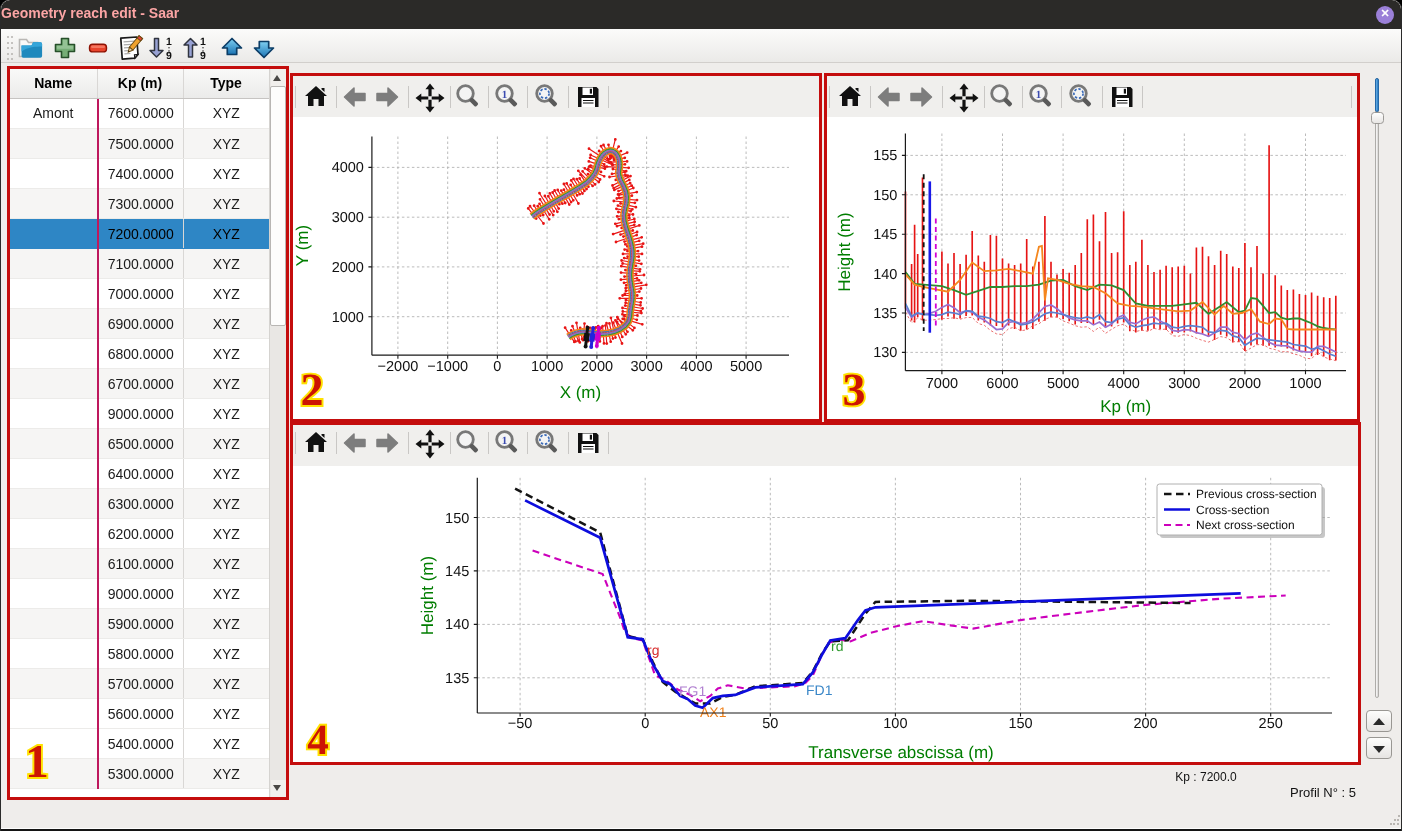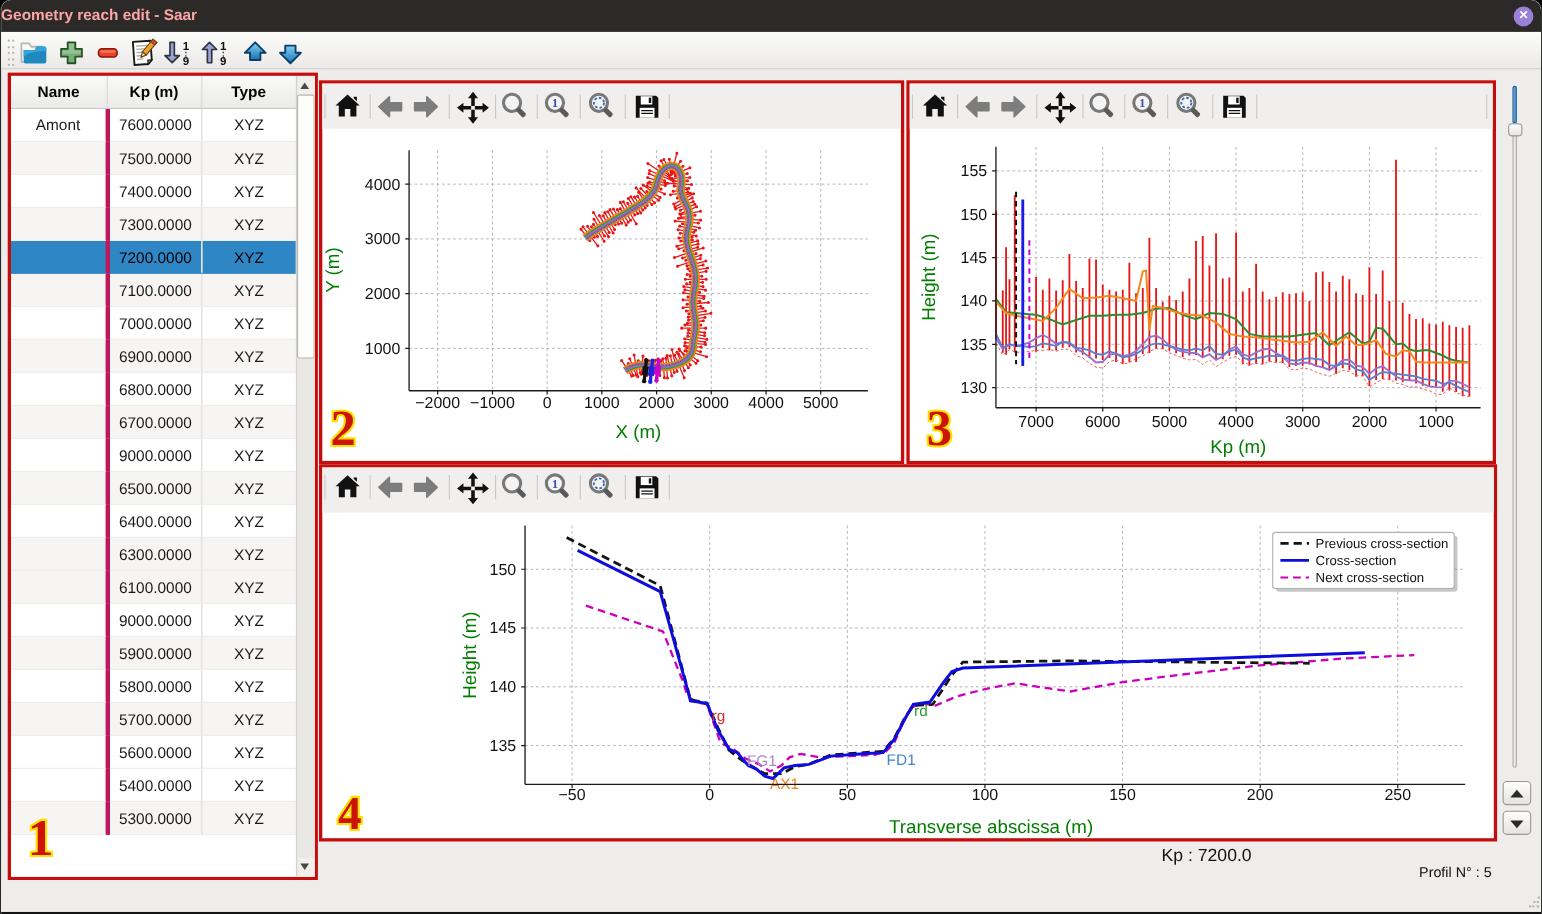--- a/index.html
+++ b/index.html
@@ -9,21 +9,21 @@
 #title span{position:absolute;left:0;right:0;top:5px;text-align:left;color:#fca5a5;font-size:14px;font-weight:bold}
 #closeb{position:absolute;right:7px;top:5.5px;width:18px;height:18px;border-radius:50%;background:#9b80d8}
 #closeb:after{content:"\2715";position:absolute;left:0;right:0;top:1.5px;text-align:center;color:#fff;font-size:11px;font-weight:bold}
 #tbar{position:absolute;left:0;top:29px;width:100%;height:34px;background:linear-gradient(#fbfbfa,#ebeae8);border-bottom:1px solid #d2cfcc}
 .panel{position:absolute;border:3px solid #c40d0d;background:#fff}
 .mtb{position:absolute;background:#f0efed}
 table.t{border-collapse:collapse;width:100%;table-layout:fixed}
 .t td{height:30px;font-size:14px;text-align:center;color:#1a1a1a;border-bottom:1px solid #ecebe9;overflow:hidden}
 .t tr.odd td{background:#fff}.t tr.even td{background:#f6f5f4}
 .t tr.sel td{background:#2e86c5;color:#000000;border-bottom-color:#2e86c5}
-.t td.c1{border-right:4px solid #be185d}.t td.c2{border-right:1px solid #d9d7d5}
+.t td.c1{border-right:2px solid #be185d}.t td.c2{border-right:1px solid #d9d7d5}
 </style></head><body>
 <div id="win">
 <div id="title">
       <span>Geometry reach edit - Saar</span>
       <div id="closeb"></div>
     </div>
 <div id="tbar"></div>
 <div style="position:absolute;left:5.5px;top:36.0px;width:2px;height:2px;background:#b5b2ae;border-radius:50%"></div>
     <div style="position:absolute;left:5.5px;top:41.5px;width:2px;height:2px;background:#b5b2ae;border-radius:50%"></div>
     <div style="position:absolute;left:5.5px;top:47.0px;width:2px;height:2px;background:#b5b2ae;border-radius:50%"></div>
@@ -161,20 +161,25 @@
               <td>XYZ</td>
             </tr>
             <tr class="odd">
               <td class="c1" style="width:87.5px"></td>
               <td class="c2" style="width:86px">6400.0000</td>
               <td>XYZ</td>
             </tr>
             <tr class="even">
               <td class="c1" style="width:87.5px"></td>
               <td class="c2" style="width:86px">6300.0000</td>
+              <td>XYZ</td>
+            </tr>
+            <tr class="odd">
+              <td class="c1" style="width:87.5px"></td>
+              <td class="c2" style="width:86px">6200.0000</td>
               <td>XYZ</td>
             </tr>
             <tr class="even">
               <td class="c1" style="width:87.5px"></td>
               <td class="c2" style="width:86px">6100.0000</td>
               <td>XYZ</td>
             </tr>
             <tr class="odd">
               <td class="c1" style="width:87.5px"></td>
               <td class="c2" style="width:86px">9000.0000</td>
@@ -493,21 +498,21 @@
     </svg>
     <div style="position:absolute;left:1373.5px;top:78px;width:4.5px;height:620px;border-radius:3px;background:linear-gradient(90deg,#fcfcfc,#d6d4d2);border:1px solid #aeaca9"></div>
     <div style="position:absolute;left:1373.5px;top:78px;width:4.5px;height:34px;border-radius:3px;background:linear-gradient(90deg,#6ab2e8,#2a7ac0);border:1px solid #2468a8"></div>
     <div style="position:absolute;left:1369.5px;top:112px;width:13px;height:11.5px;background:linear-gradient(#fefefe,#e8e6e4);border:1px solid #9b9996;border-radius:3.5px"></div>
     <div style="position:absolute;left:1364.5px;top:710px;width:26px;height:21.5px;background:linear-gradient(#fdfdfc,#e6e4e2);border:1px solid #999793;border-radius:4px">
       <div style="position:absolute;left:6px;border-left:6px solid transparent;border-right:6px solid transparent;border-bottom:7.5px solid #2a2a2a;top:7px;width:0;height:0"></div>
     </div>
     <div style="position:absolute;left:1364.5px;top:737px;width:26px;height:21.5px;background:linear-gradient(#fdfdfc,#e6e4e2);border:1px solid #999793;border-radius:4px">
       <div style="position:absolute;left:6px;border-left:6px solid transparent;border-right:6px solid transparent;border-top:7.5px solid #2a2a2a;top:8px;width:0;height:0"></div>
     </div>
-    <div style="position:absolute;left:1055px;top:769.5px;width:300px;text-align:left;font-size:16px;color:#111">Kp : 7200.0</div>
+    <div style="position:absolute;left:1055px;top:769.5px;width:300px;text-align:center;font-size:12px;color:#111">Kp : 7200.0</div>
     <div style="position:absolute;left:1055px;top:784.5px;width:300px;text-align:right;font-size:13px;color:#111">Profil N° : 5</div>
     <div style="position:absolute;left:1396px;top:823px;width:2px;height:2px;background:#b8b5b1"></div>
     <div style="position:absolute;left:1392px;top:823px;width:2px;height:2px;background:#b8b5b1"></div>
     <div style="position:absolute;left:1396px;top:819px;width:2px;height:2px;background:#b8b5b1"></div>
     <div style="position:absolute;left:1389px;top:823px;width:2px;height:2px;background:#b8b5b1"></div>
     <div style="position:absolute;left:1393px;top:819px;width:2px;height:2px;background:#b8b5b1"></div>
     <div style="position:absolute;left:1397px;top:815px;width:2px;height:2px;background:#b8b5b1"></div>
     <div style="position:absolute;left:0;bottom:2px;width:100%;height:1.5px;background:#fdfdfd"></div>
     <div style="position:absolute;left:0;bottom:0;width:100%;height:2px;background:#141414"></div>
   </div>

